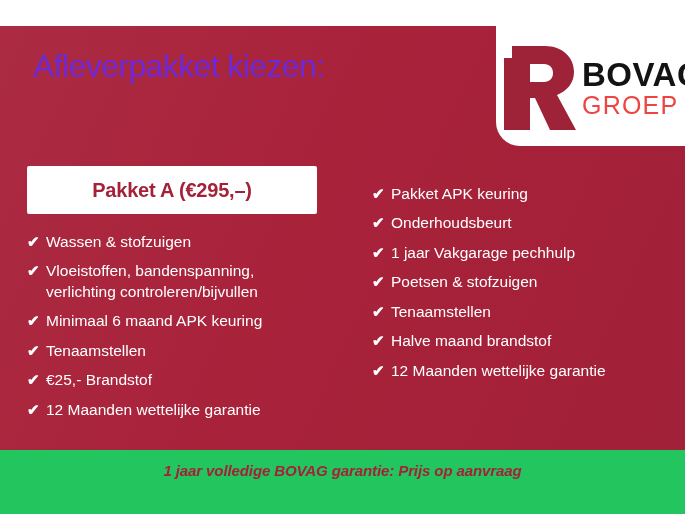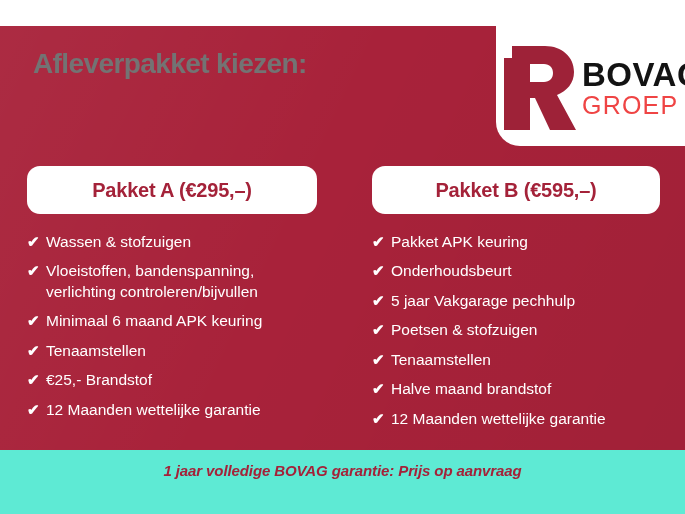--- a/index.html
+++ b/index.html
@@ -45,23 +45,23 @@
     left: 0;
     top: 26px;
     width: 685px;
     height: 93px;
   }
 
   .poster-title {
     position: absolute;
     left: 33px;
     top: 22px;
-    font-size: 28px;
-    font-weight: bold;
-    color: #737373;
+    font-size: 32px;
+    font-weight: normal;
+    color: #6d28d9;
     letter-spacing: -0.6px;
     white-space: nowrap;
   }
 
   
   .logo-card {
     position: absolute;
     left: 496px;
     top: 0px;
     width: 189px;
@@ -116,21 +116,21 @@
   }
   .package.col-a { left: 27px;  width: 290px; }
   .package.col-b { left: 372px; width: 288px; }
 
   .package-header {
     background: #ffffff;
     height: 48px;
     display: flex;
     align-items: center;
     justify-content: center;
-    border-radius: 13px;
+    border-radius: 2px;
   }
 
   .package-header-text {
     font-size: 20px;
     font-weight: bold;
     color: #a42239;
     letter-spacing: -0.2px;
     white-space: nowrap;
   }
 
@@ -163,21 +163,21 @@
     flex: 1 1 auto;
   }
 
   
   .footer {
     position: absolute;
     left: 0;
     top: 450px;
     width: 685px;
     height: 64px;
-    background: #5eead4;
+    background: #22c55e;
   }
 
   .footer-text {
     position: absolute;
     left: 0;
     top: 12px;
     width: 685px;
     text-align: center;
     font-size: 15px;
     font-weight: bold;
@@ -236,35 +236,32 @@
           <span class="feature-text">€25,- Brandstof</span>
         </li>
         <li class="feature-item">
           <span class="check-icon">✔</span>
           <span class="feature-text">12 Maanden wettelijke garantie</span>
         </li>
       </ul>
     </div>
 
     <div class="package col-b">
-      <div class="package-header">
-        <span class="package-header-text">Pakket B (€595,–)</span>
-      </div>
       <ul class="feature-list">
         <li class="feature-item">
           <span class="check-icon">✔</span>
           <span class="feature-text">Pakket APK keuring</span>
         </li>
         <li class="feature-item">
           <span class="check-icon">✔</span>
           <span class="feature-text">Onderhoudsbeurt</span>
         </li>
         <li class="feature-item">
           <span class="check-icon">✔</span>
-          <span class="feature-text">5 jaar Vakgarage pechhulp</span>
+          <span class="feature-text">1 jaar Vakgarage pechhulp</span>
         </li>
         <li class="feature-item">
           <span class="check-icon">✔</span>
           <span class="feature-text">Poetsen &amp; stofzuigen</span>
         </li>
         <li class="feature-item">
           <span class="check-icon">✔</span>
           <span class="feature-text">Tenaamstellen</span>
         </li>
         <li class="feature-item">

